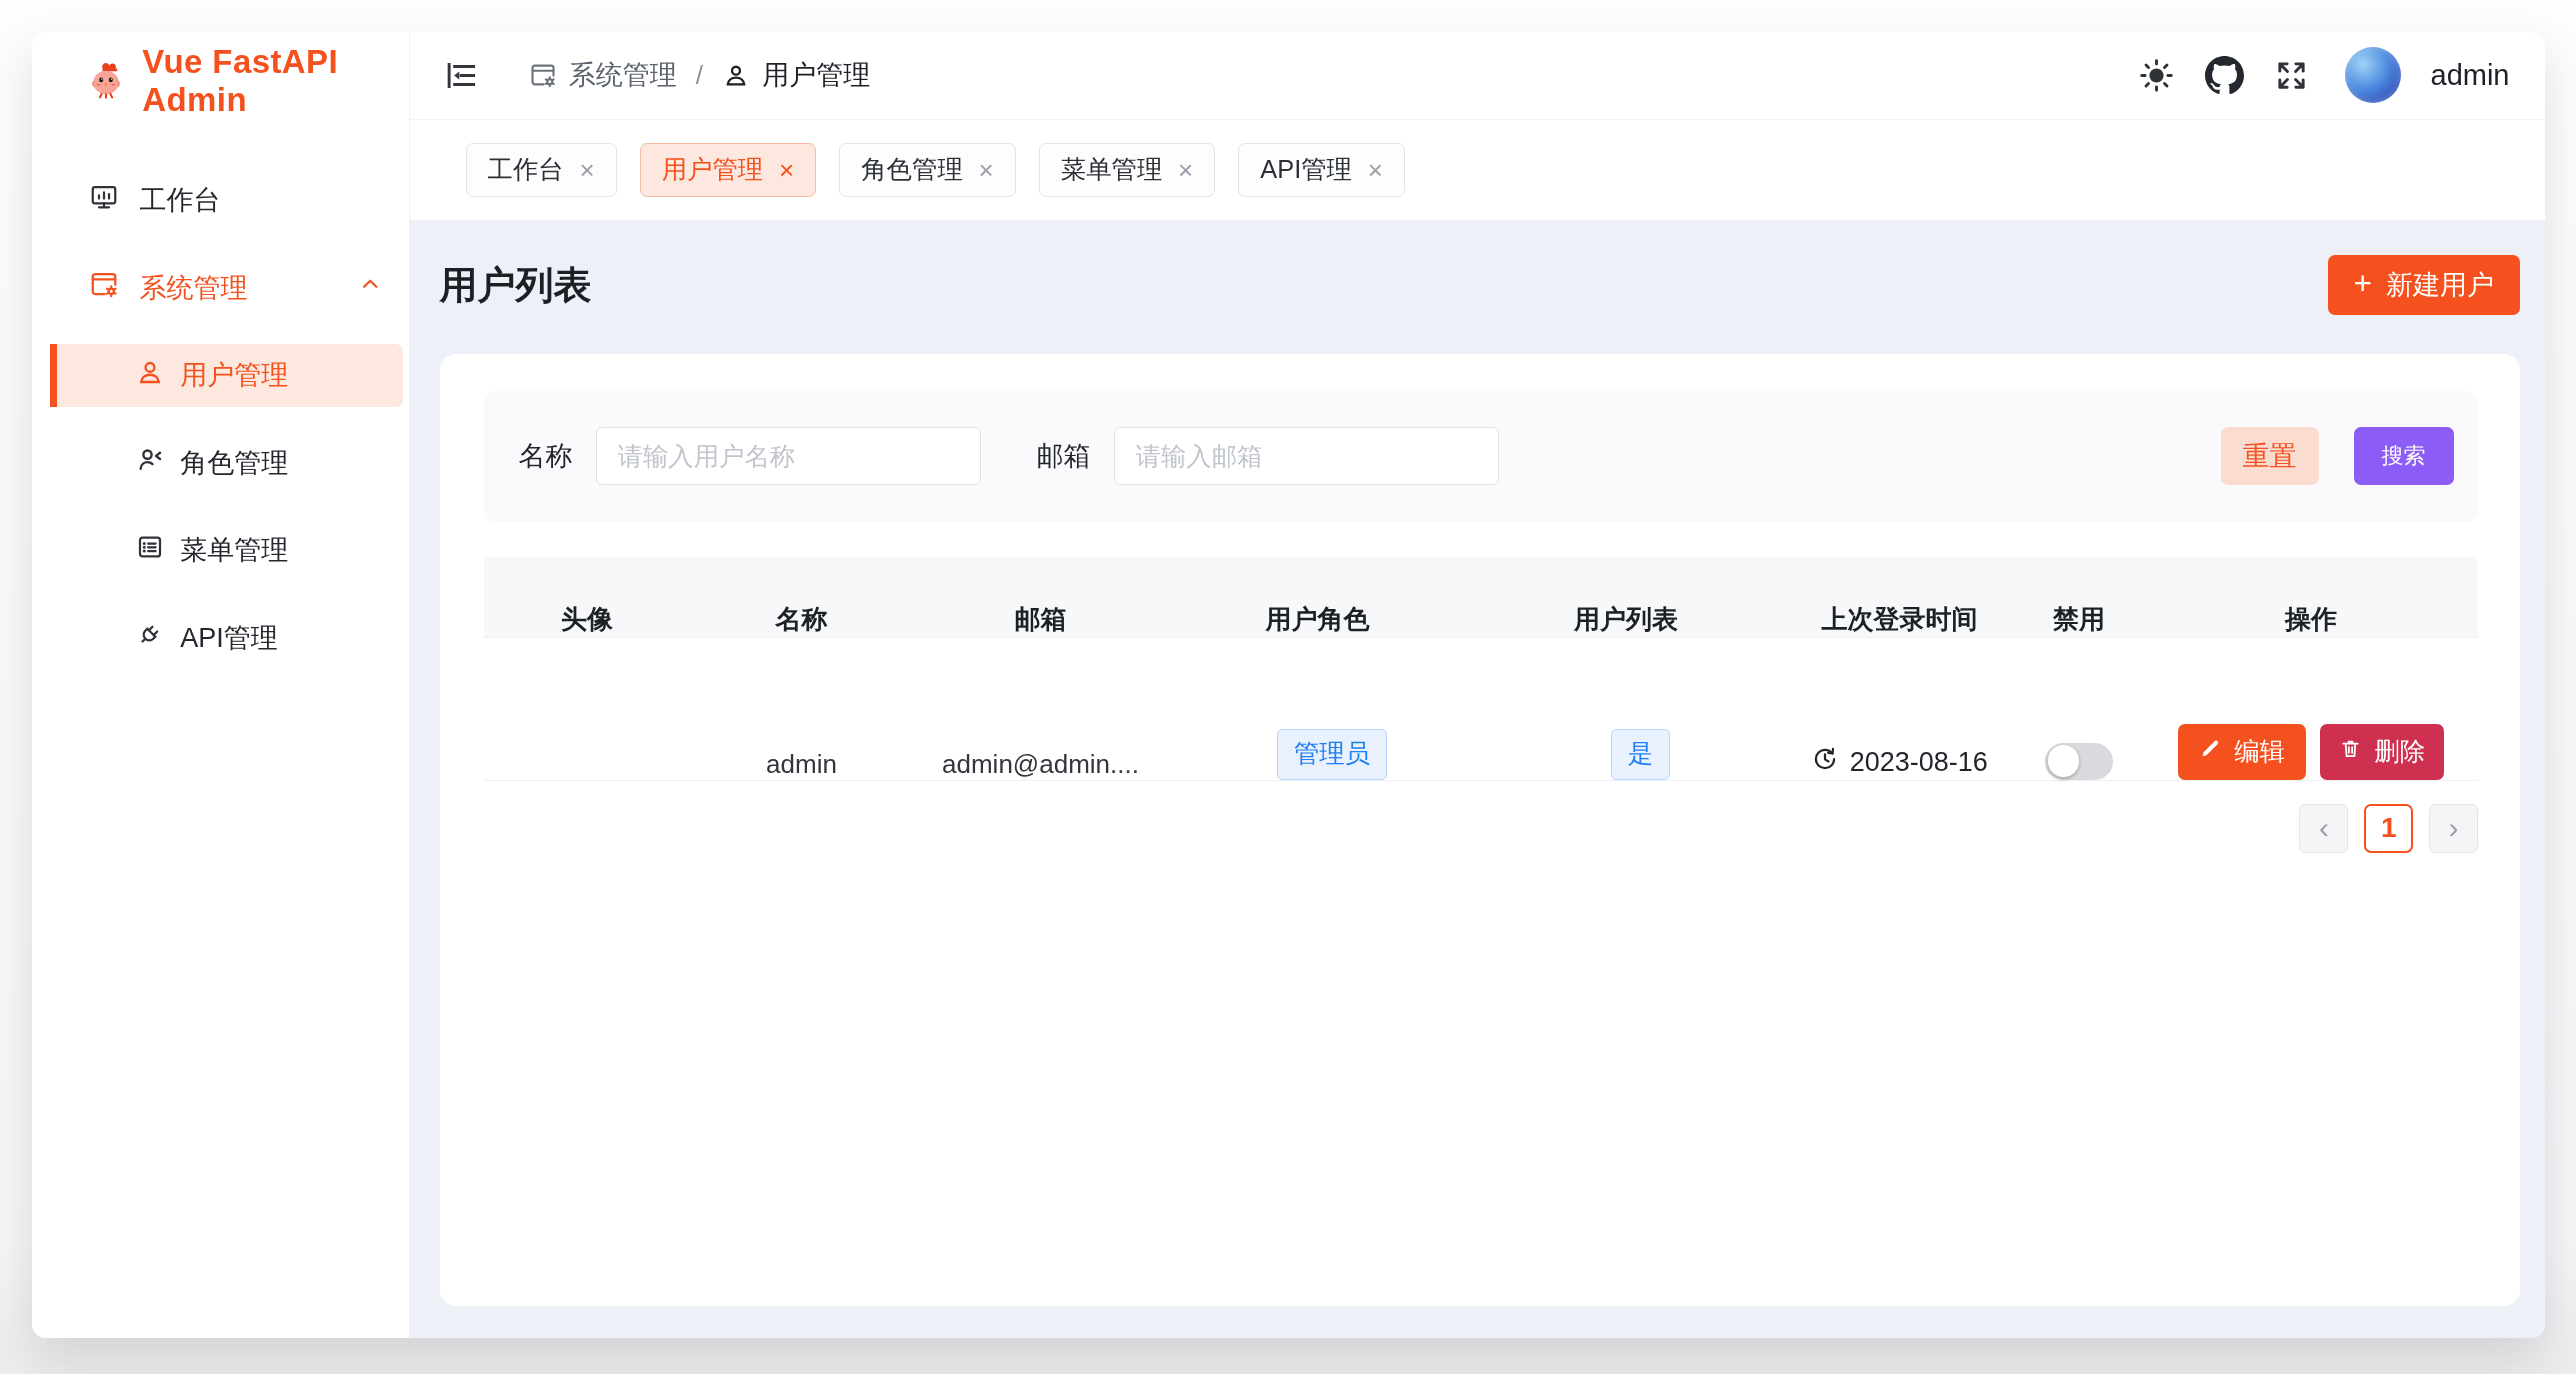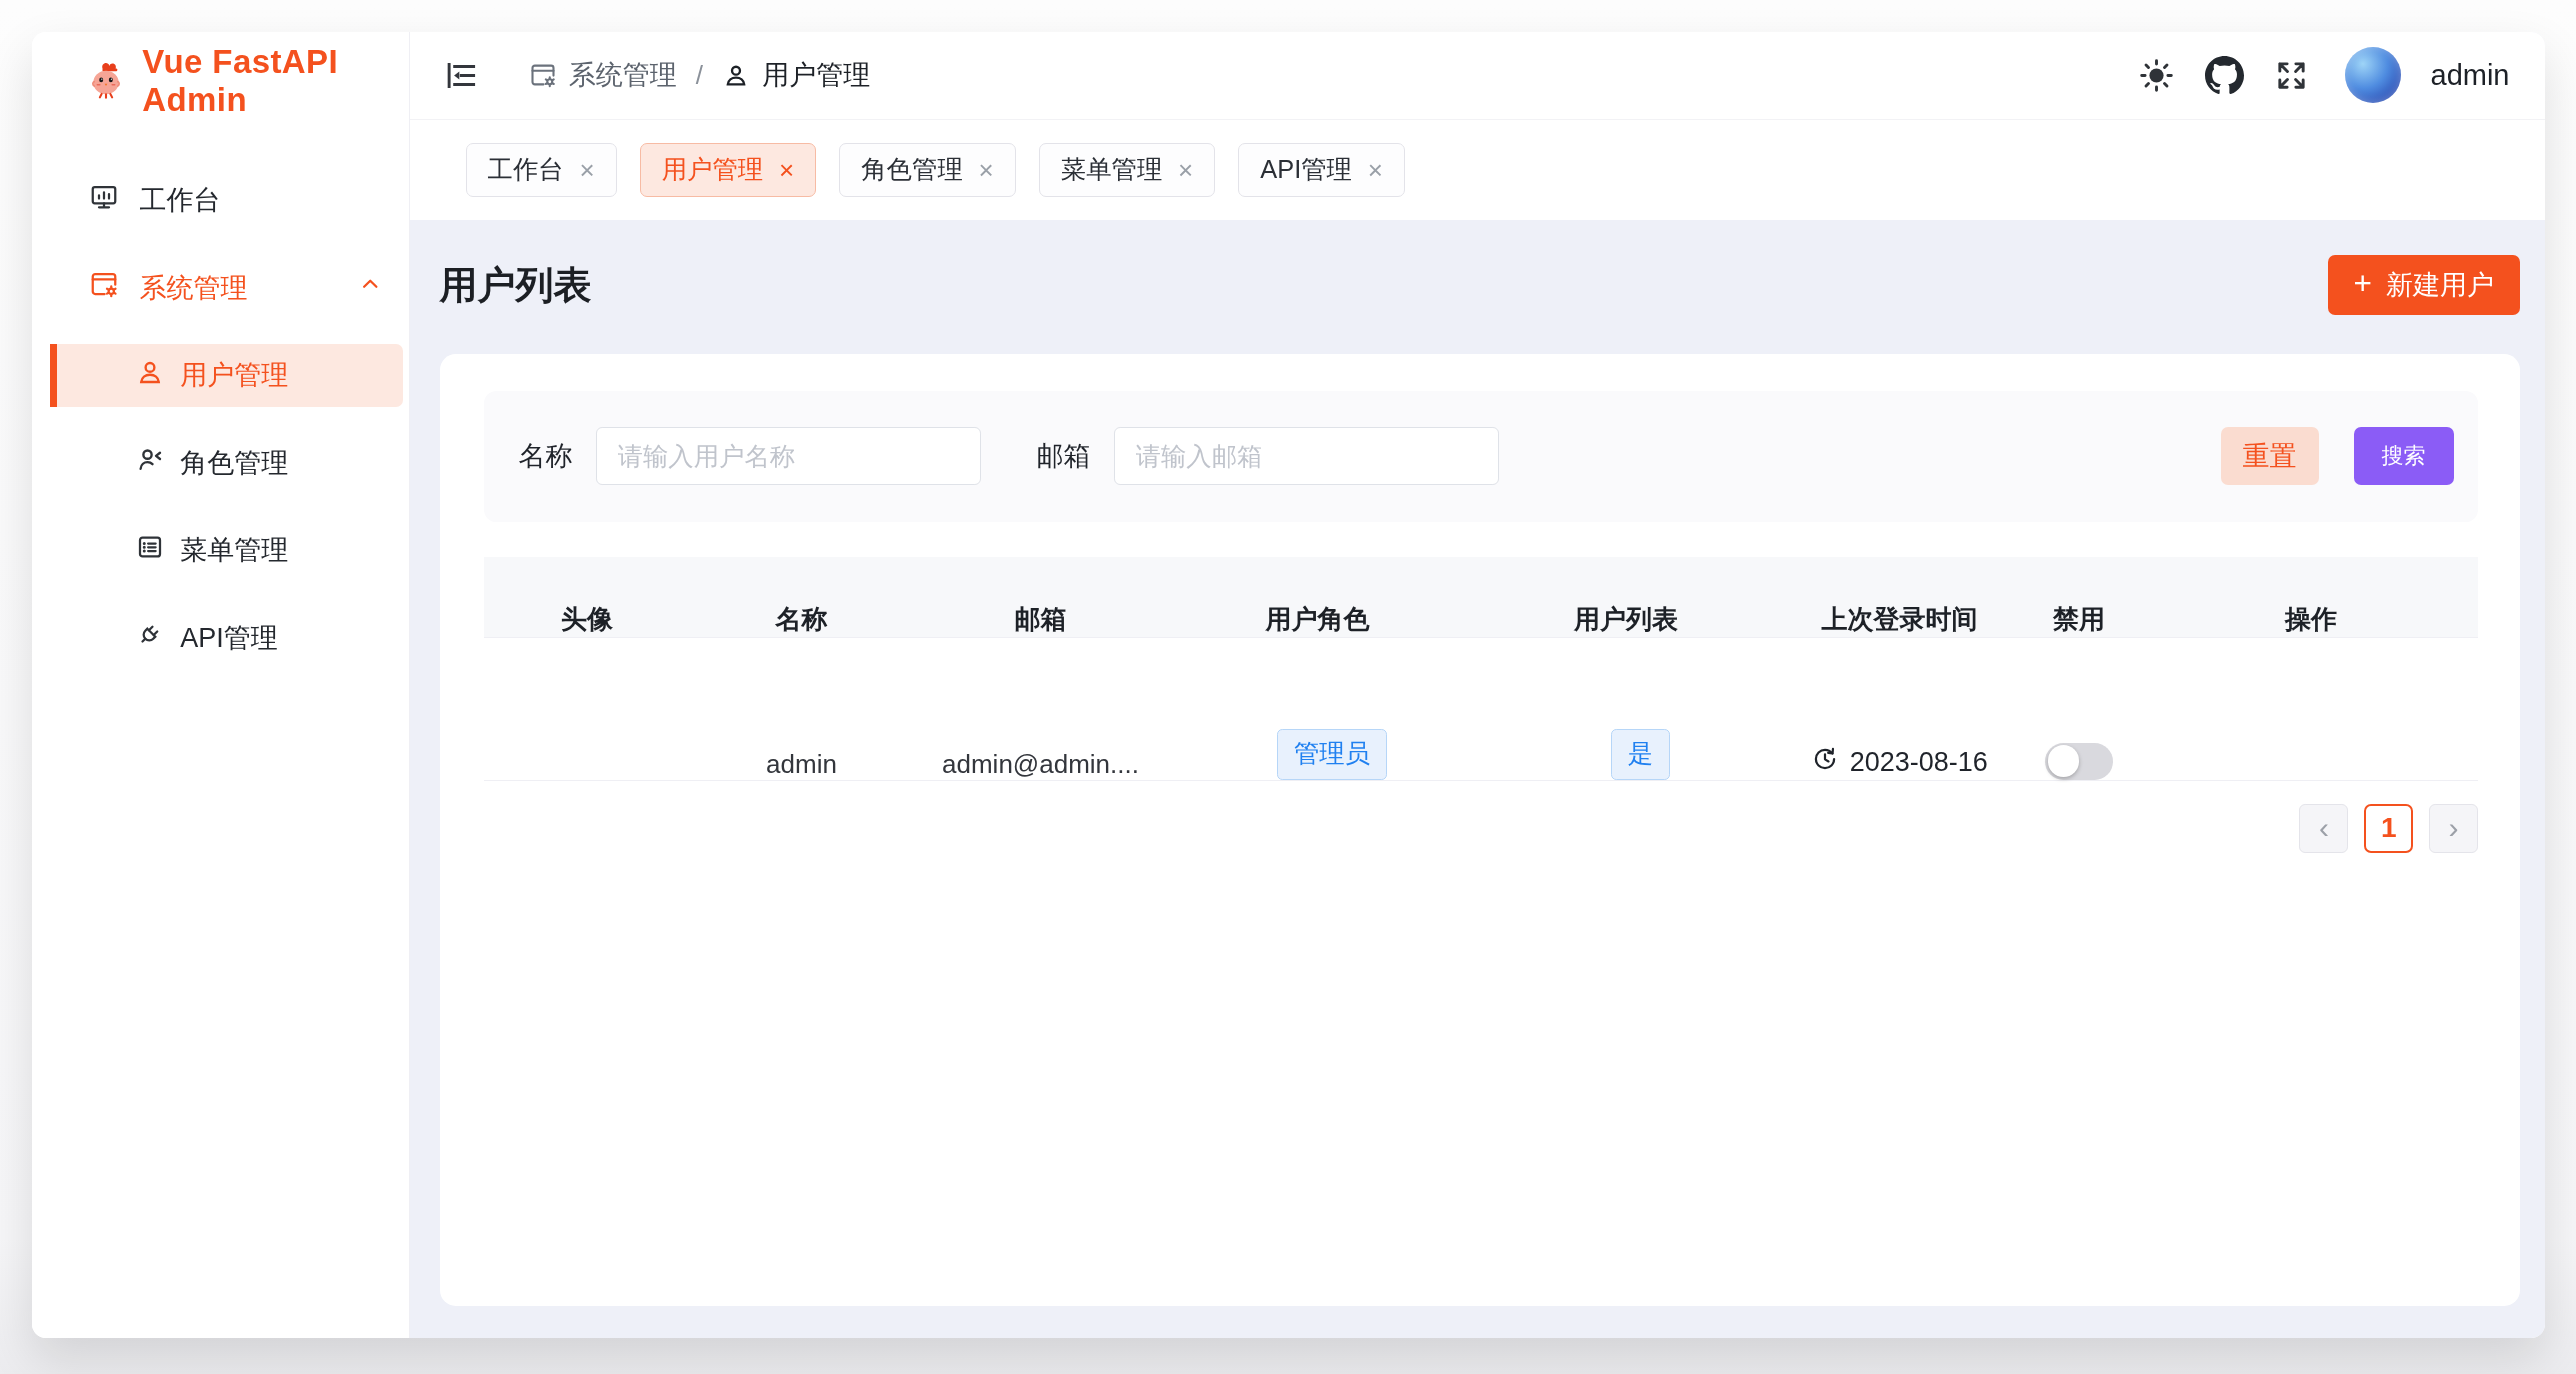--- a/index.html
+++ b/index.html
@@ -347,20 +347,39 @@
                   <path d="M12 8v4.3l3 1.8"></path>
                 </svg>
               </span>
               <span>2023-08-16</span>
             </div>
             <div class="td c7">
               <span class="toggle">
                 <span class="knob"></span>
               </span>
             </div>
+            <div class="td c8">
+              <button class="btn btn-edit">
+                <span>
+                  <svg width="23" height="23" viewBox="0 0 24 24" fill="#fff">
+                    <path d="M3.8 20.2l1-4.2L16.3 4.5a2.1 2.1 0 0 1 3 3L7.8 19l-4 1.2z"></path>
+                  </svg>
+                </span>
+                <span>编辑</span>
+              </button>
+              <button class="btn btn-delete">
+                <span>
+                  <svg width="23" height="23" viewBox="0 0 24 24" fill="none" stroke="#fff" stroke-width="1.9" stroke-linecap="round" stroke-linejoin="round">
+                    <path d="M4.5 7h15M10 7V4.8h4V7M7 7l.9 13h8.2L17 7"></path>
+                    <path d="M10.3 10.5v6M13.7 10.5v6"></path>
+                  </svg>
+                </span>
+                <span>删除</span>
+              </button>
+            </div>
           </div>
         </div>
 
         <div class="pagination">
           <div class="page-btn">
             <span>‹</span>
           </div>
           <div class="page-num">1</div>
           <div class="page-btn">
             <span>›</span>

